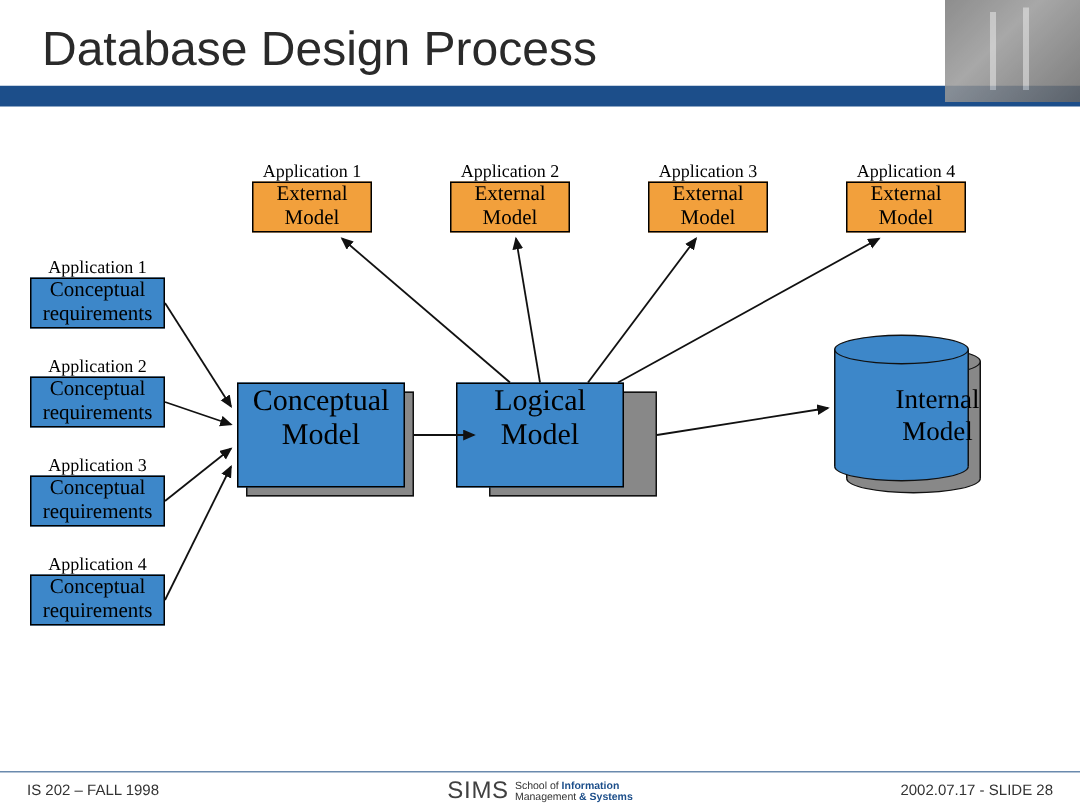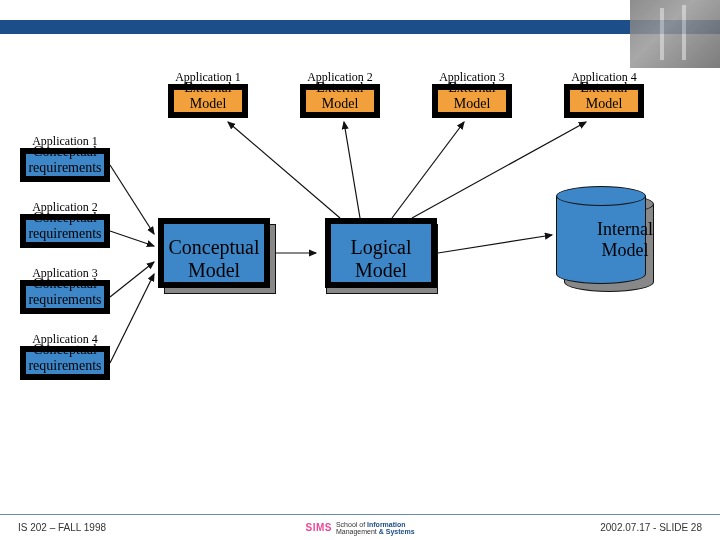--- a/index.html
+++ b/index.html
@@ -44,25 +44,25 @@
     background: #1c4e8a;
   }
   .canvas {
     position: relative;
     width: 676px;
     height: 440px;
   }
   .box {
     position: absolute;
     background: #3d87c9;
-    border: 6px solid #000000;
+    border: 1px solid #000000;
     text-align: center;
     display: flex;
     flex-direction: column;
-    justify-content: flex-end;
+    justify-content: flex-start;
     line-height: 1.15;
     font-size: 14px;
   }
   .box-label {
     position: absolute;
     font-size: 12px;
     text-align: center;
   }
   .box.orange { background: #f2a03c; }
   .box.big { font-size: 20px; }
@@ -125,36 +125,37 @@
   }
   .footer-center {
     position: absolute;
     left: 50%;
     transform: translateX(-50%);
     display: flex;
     align-items: center;
     gap: 4px;
   }
   .sims-logo {
-    font-weight: bold;
-    font-size: 10px;
+    font-weight: normal;
+    font-size: 16px;
     letter-spacing: 0.5px;
-    color: #ec4899;
+    color: #404040;
   }
   .sims-sub {
     font-size: 7px;
     line-height: 1;
     color: #333;
   }
   .sims-sub b { color: #1c4e8a; }
 </style>
 </head>
 <body>
 
 <div class="header">
+  <div class="title">Database Design Process</div>
   <div class="header-img"></div>
 </div>
 <div class="bluebar"></div>
 
 <div class="canvas">
 
   <div class="box-label" style="left:168px; top:36px; width:80px;">Application 1</div>
   <div class="box orange" style="left:168px; top:50px; width:80px; height:34px;">
       <span style="white-space:pre-line;">External
 Model</span>
@@ -202,21 +203,21 @@
 requirements</span>
     </div>
 
   <div class="shadow" style="left:164px; top:190px; width:112px; height:70px;"></div>
   <div class="box big" style="left:158px; top:184px; width:112px; height:70px;">
       <span style="white-space:pre-line;">Conceptual
 Model</span>
     </div>
 
   <div class="shadow" style="left:326px; top:190px; width:112px; height:70px;"></div>
-  <div class="box big" style="left:325px; top:184px; width:112px; height:70px;">
+  <div class="box big" style="left:304px; top:184px; width:112px; height:70px;">
       <span style="white-space:pre-line;">Logical
 Model</span>
     </div>
 
   <div class="cyl shadow-cyl" style="left:564px; top:160px;">
     <div class="bot"></div>
       <div class="body"></div>
       <div class="top"></div>
   </div>
   <div class="cyl" style="left:556px; top:152px;">

